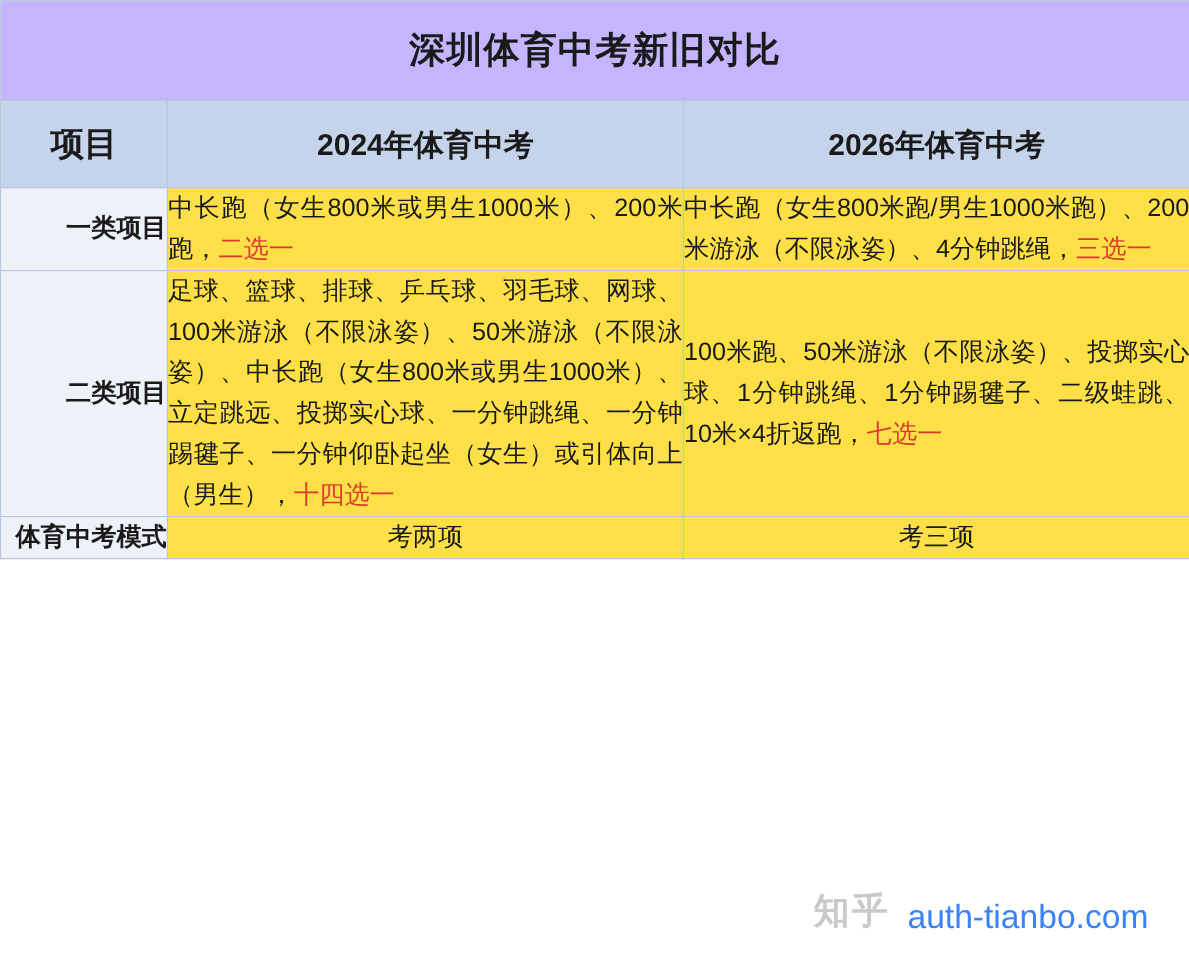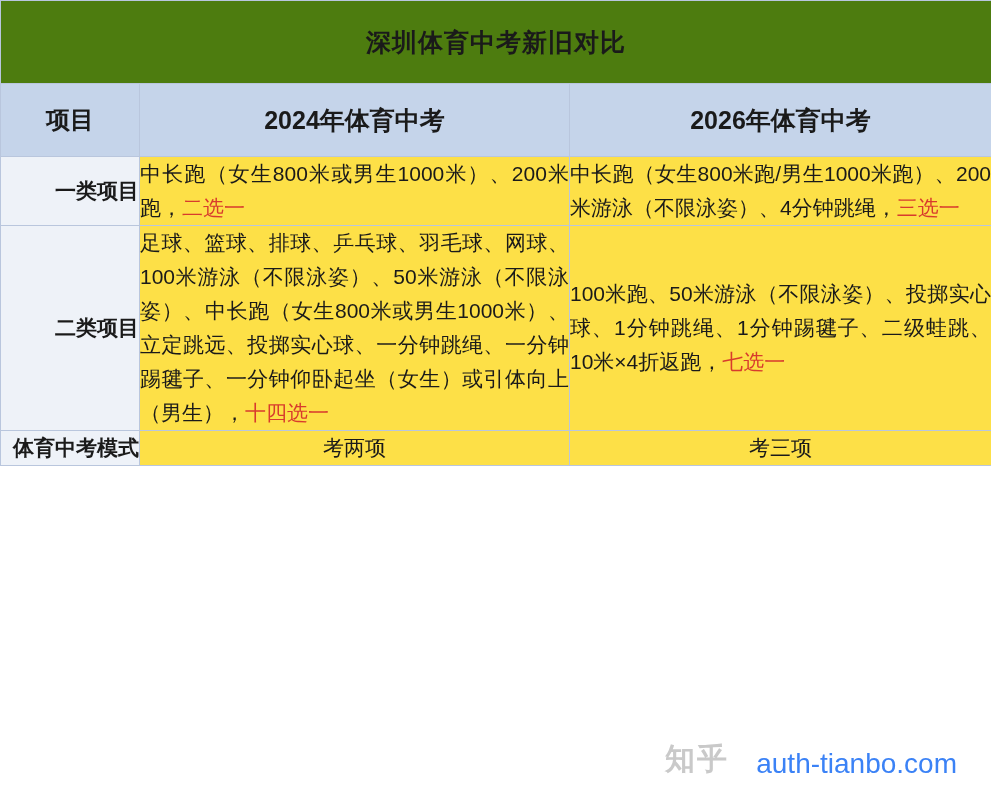--- a/index.html
+++ b/index.html
@@ -24,32 +24,32 @@
     border-collapse: collapse;
     width: 991px;
     table-layout: fixed;
   }
   table.cmp td, table.cmp th {
     border: 1px solid #b9c6dd;
     vertical-align: middle;
     padding: 0;
   }
   .title-cell {
-    background: #4d7c0f;
+    background: #c4b5fd;
     text-align: center;
-    font-size: 25px;
+    font-size: 30px;
     font-weight: bold;
     color: #1a1a1a;
     height: 82px;
     letter-spacing: 1px;
   }
   .hdr-cell {
     background: #c5d4ea;
     text-align: center;
-    font-size: 24px;
+    font-size: 28px;
     font-weight: bold;
     color: #1a1a1a;
     height: 72px;
   }
   .hdr-cell.small {
     font-size: 25px;
   }
   .rowlabel {
     background: #eef2f8;
     text-align: right;
@@ -75,21 +75,21 @@
   }
   .dash {
     letter-spacing: -2px;
   }
   col.c1 { width: 139px; }
   col.c2 { width: 430px; }
   col.c3 { width: 422px; }
 
   .watermark-zhihu {
     position: absolute;
-    right: 262px;
+    right: 249px;
     bottom: 20px;
     font-size: 30px;
     color: #c9c9c9;
     font-weight: bold;
     letter-spacing: 2px;
     pointer-events: none;
     margin-top: 16px;
   }
   .watermark-domain {
     position: absolute;

